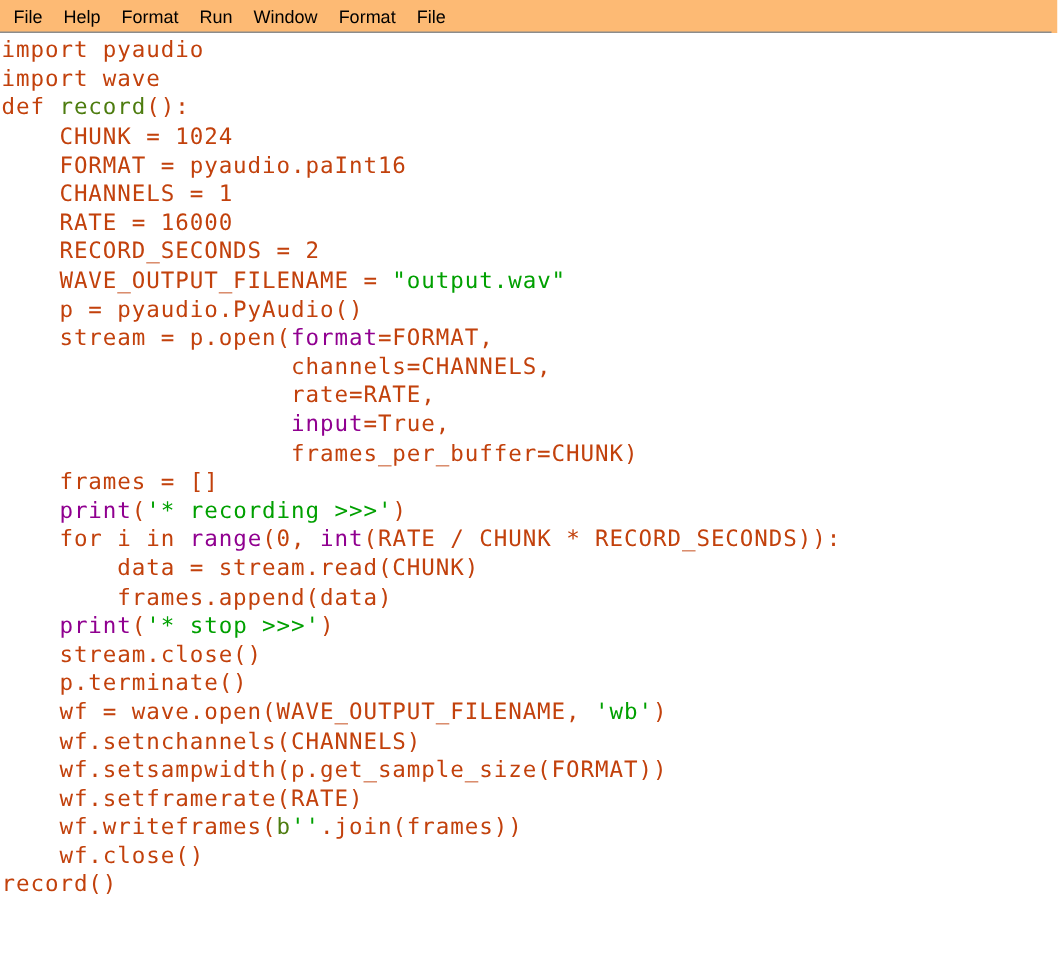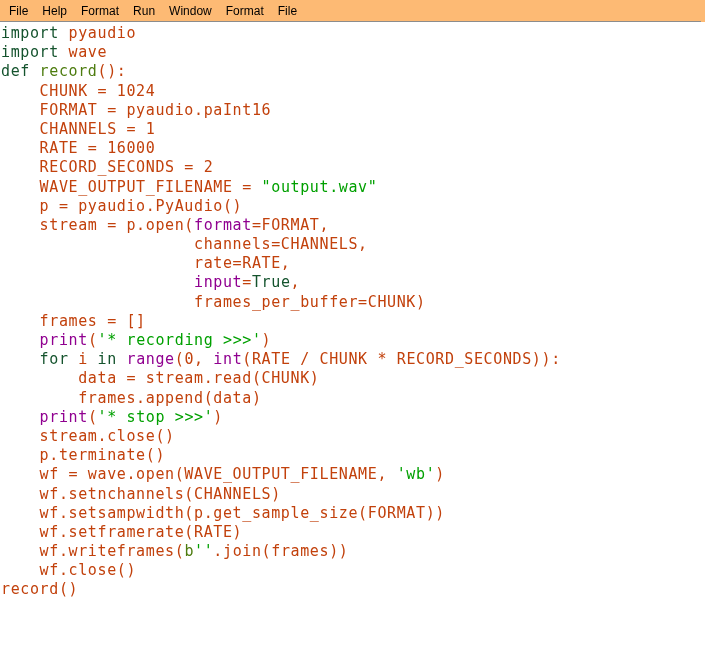--- a/index.html
+++ b/index.html
@@ -59,21 +59,21 @@
     font-size: 15px;
     line-height: 19.2px;
     letter-spacing: 0.62px;
     white-space: pre;
     color: #000000;
     tab-size: 4;
   }
   .ln { display: block; height: 19.2px; white-space: pre; }
 
   
-  .kw  { color: #14532d; }      
+  .kw  { color: #c2410c; }      
   .bi  { color: #900090; }      
   .st  { color: #00a000; }      
   .df  { color: #4d7c0f; }      
   .pl  { color: #c2410c; }      
 </style>
 </head>
 <body>
 
 <div id="menubar">
 

